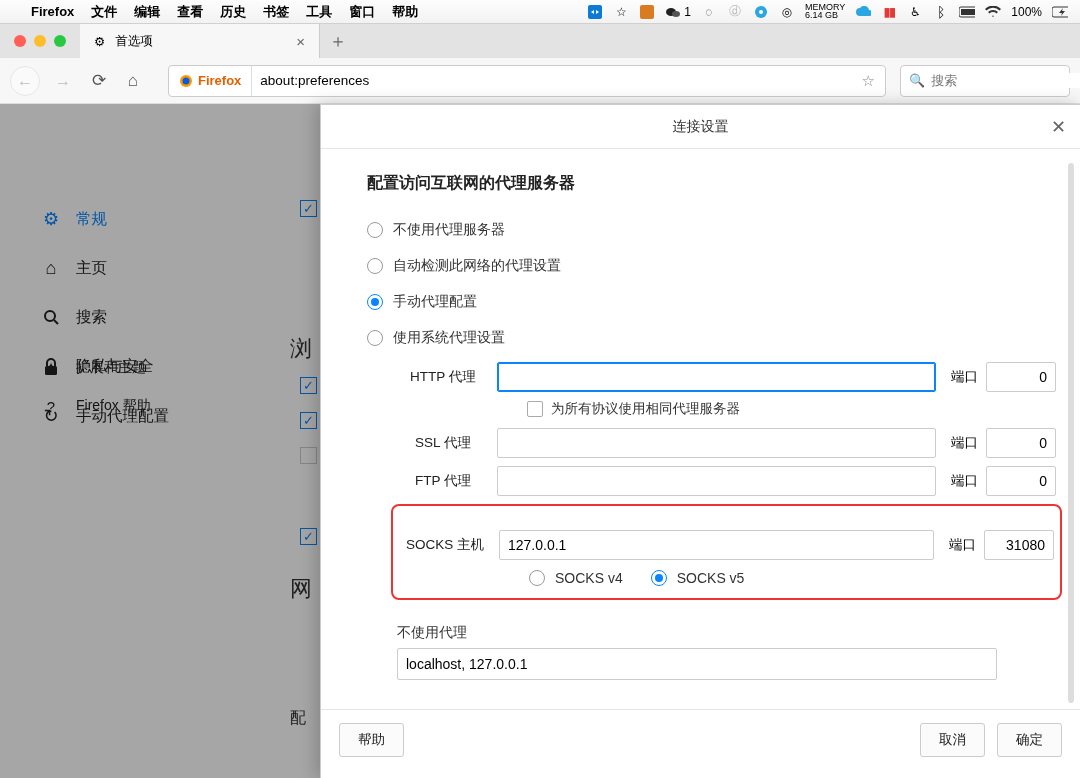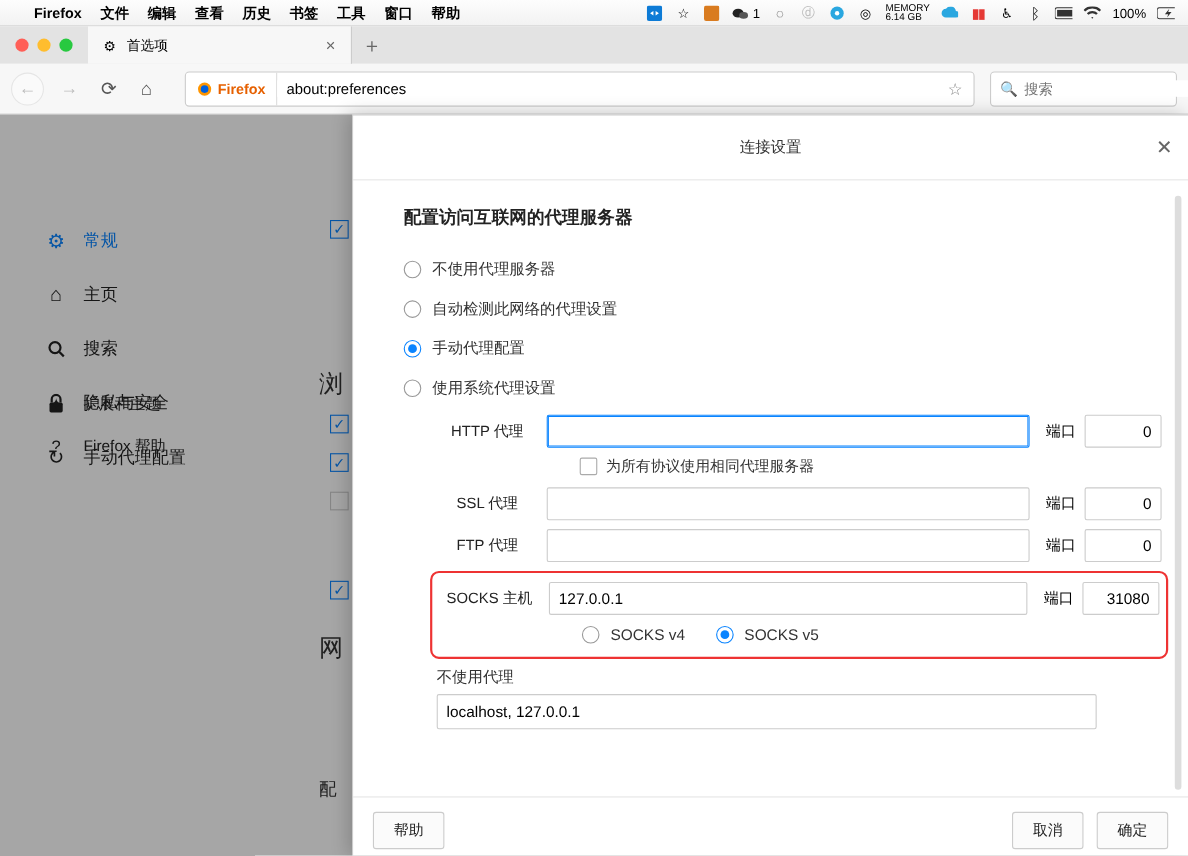--- a/index.html
+++ b/index.html
@@ -47,39 +47,39 @@
 .sidebar .bottom .side-item{ font-size:14px; padding:10px 0; }
 .sidebar .bottom .sicon{ font-size:15px; }
 
 .bg-hints { position:absolute; left:290px; top:90px; color:#333; font-size:22px; }
 .bg-hints .h { margin-bottom:210px; }
 .bg-checks { position:absolute; left:300px; top:180px; }
 .bg-checks .ck { width:17px; height:17px; border:1px solid #0a84ff; margin-bottom:18px; color:#0a84ff; font-size:13px; display:flex; align-items:center; justify-content:center;}
 
 
 .dialog { position:absolute; top:104px; right:0; width:760px; height:674px; background:#fff; border-left:1px solid #ccc; border-top:1px solid #ccc; box-shadow:-4px 0 16px rgba(0,0,0,.2); }
-.dlg-title { height:59px; display:flex; align-items:center; justify-content:center; font-size:14px; color:#333; border-bottom:1px solid #e5e5e5; position:relative;}
+.dlg-title { height:44px; display:flex; align-items:center; justify-content:center; font-size:14px; color:#333; border-bottom:1px solid #e5e5e5; position:relative;}
 .dlg-close { position:absolute; right:14px; font-size:18px; color:#666; }
 .dlg-body { padding:24px 24px 10px 46px; height:560px; overflow:hidden; position:relative;}
 .scroll-ind { position:absolute; right:6px; top:14px; width:6px; height:540px; background:#ddd; border-radius:3px; }
 .dlg-body h3 { font-size:16px; font-weight:600; margin-bottom:18px; color:#222;}
 .radio-row { display:flex; align-items:center; gap:10px; padding:9px 0; font-size:14px; color:#333;}
 .radio { width:16px; height:16px; border:1.5px solid #999; border-radius:50%; display:inline-flex; align-items:center; justify-content:center; flex-shrink:0;}
 .radio.checked { border-color:#0a84ff; }
 .radio.checked::after { content:""; width:8px; height:8px; background:#0a84ff; border-radius:50%; }
 .proxy-grid { margin-left:30px; margin-top:6px; }
 .prow { display:flex; align-items:center; gap:8px; margin-bottom:8px; }
 .prow label { width:92px; text-align:center; font-size:13.5px; color:#222; }
 .prow .host { flex:1; height:30px; border:1px solid #ccc; border-radius:2px; padding:0 8px; font-size:14px; outline:none;}
 .prow .host.focus { border-color:#0a84ff; box-shadow:0 0 0 1px #0a84ff inset; }
 .prow .portlab { width:34px; text-align:right; font-size:13.5px;}
 .prow .port { width:70px; height:30px; border:1px solid #ccc; border-radius:2px; text-align:right; padding:0 8px; font-size:14px; outline:none;}
 .chkrow { display:flex; align-items:center; gap:8px; margin:4px 0 10px 130px; font-size:13.5px; color:#333;}
 .chkbox { width:16px; height:16px; border:1px solid #aaa; border-radius:2px; }
-.highlight { border:2px solid #e33; border-radius:8px; padding:8px 6px 10px; margin:4px -6px 8px -6px;}
+.highlight { border:2px solid #e33; border-radius:8px; padding:24px 6px 10px; margin:4px -6px 24px -6px;}
 .socks-ver { display:flex; gap:28px; margin:8px 0 0 130px; }
 .noproxy-h { font-size:14px; margin:8px 0 6px 30px; color:#333; }
 .noproxy-ta { margin-left:30px; width:600px; height:32px; border:1px solid #ccc; border-radius:2px; padding:6px 8px; font-size:14px; outline:none;}
 .dlg-footer { height:60px; border-top:1px solid #e5e5e5; display:flex; align-items:center; padding:0 18px; gap:12px; }
 .btn { height:34px; min-width:64px; padding:0 18px; border:1px solid #ccc; background:#fbfbfb; border-radius:3px; font-size:13.5px; color:#222;}
 .dlg-footer .spacer{flex:1;}
 
 svg { display:block; }
 </style>
 </head>

